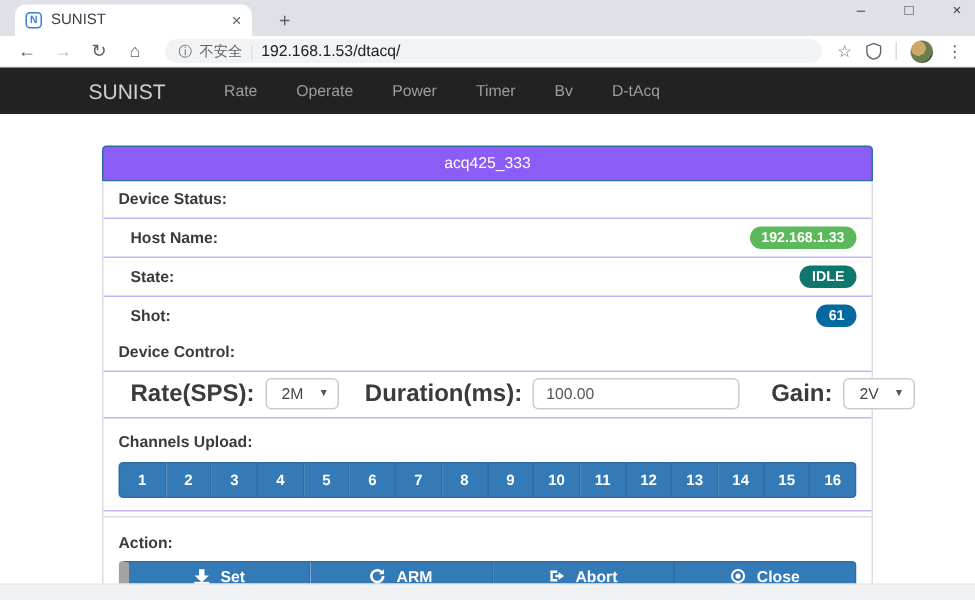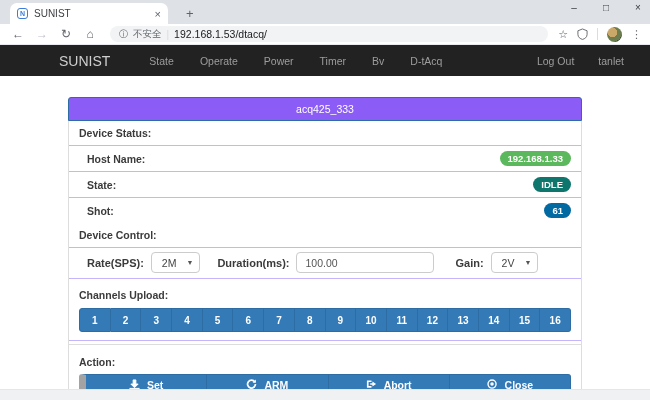--- a/index.html
+++ b/index.html
@@ -53,21 +53,21 @@
   .panel-body { border:1px solid #ddd; border-top:none; background:#fff; }
 
   .row-line { border-bottom:1px solid #c4b5fd; display:flex; align-items:center; }
   .row-line:last-child { border-bottom:none; }
   .sec-label { font-size:10.5px; font-weight:bold; color:#3b3b3b; padding:6px 10px; }
   .sub-row { padding:5px 10px 5px 18px; min-height:25px; }
   .sub-label { font-size:10.5px; font-weight:bold; color:#3b3b3b; flex:1; }
   .badge { color:#fff; font-size:9.5px; font-weight:bold; padding:2px 8px; border-radius:9px; }
 
   .controls-row { padding:4px 10px 5px 18px; gap:7px; }
-  .ctl-label { font-size:11px; font-weight:bold; color:#3b3b3b; }
+  .ctl-label { font-size:16px; font-weight:bold; color:#3b3b3b; }
   .select-box { border:1px solid #ccc; border-radius:4px; height:21px; display:flex;
     align-items:center; padding:0 6px 0 10px; gap:10px; font-size:10.5px; color:#444; background:#fff; }
   .select-caret { font-size:7px; color:#555; }
   .dur-input { border:1px solid #ccc; border-radius:4px; height:21px; width:138px;
     font-size:10.5px; color:#555; padding:0 8px; font-family:"Liberation Sans",sans-serif; }
   .gain-wrap { margin-left:14px; }
 
   .channels-row { display:block; padding:6px 10px 8px 10px; }
   .chan-group { display:flex; margin-top:5px; }
   .chan-btn { flex:1; background:#337ab7; border:1px solid #2e6da4; border-left:none;
@@ -122,32 +122,28 @@
     </svg>
     <div class="tb-div"></div>
     <div class="avatar"></div>
     <span class="dots">⋮</span>
   </div>
 </div>
 
 <div class="navbar">
   <span class="brand">SUNIST</span>
   <div id="nav-items">
-      <div class="nav-item">State</div>
+      <div class="nav-item">Rate</div>
       <div class="nav-item">Operate</div>
       <div class="nav-item">Power</div>
       <div class="nav-item">Timer</div>
       <div class="nav-item">Bv</div>
       <div class="nav-item">D-tAcq</div>
     </div>
   <div class="nav-spacer"></div>
-  <div id="nav-right" class="nav-right">
-      <div class="nav-item">Log Out</div>
-      <div class="nav-item">tanlet</div>
-    </div>
 </div>
 
 <div class="content">
 
   <div class="panel">
     <div class="panel-heading">acq425_333</div>
     <div class="panel-body">
 
       <div class="row-line">
         <span class="sec-label">Device Status:</span>

